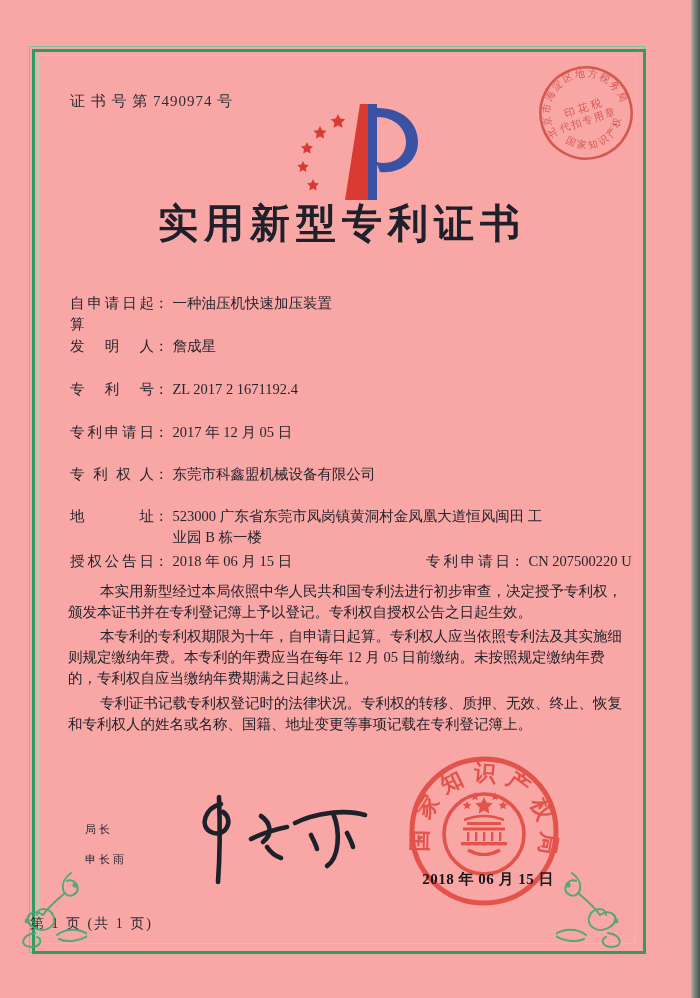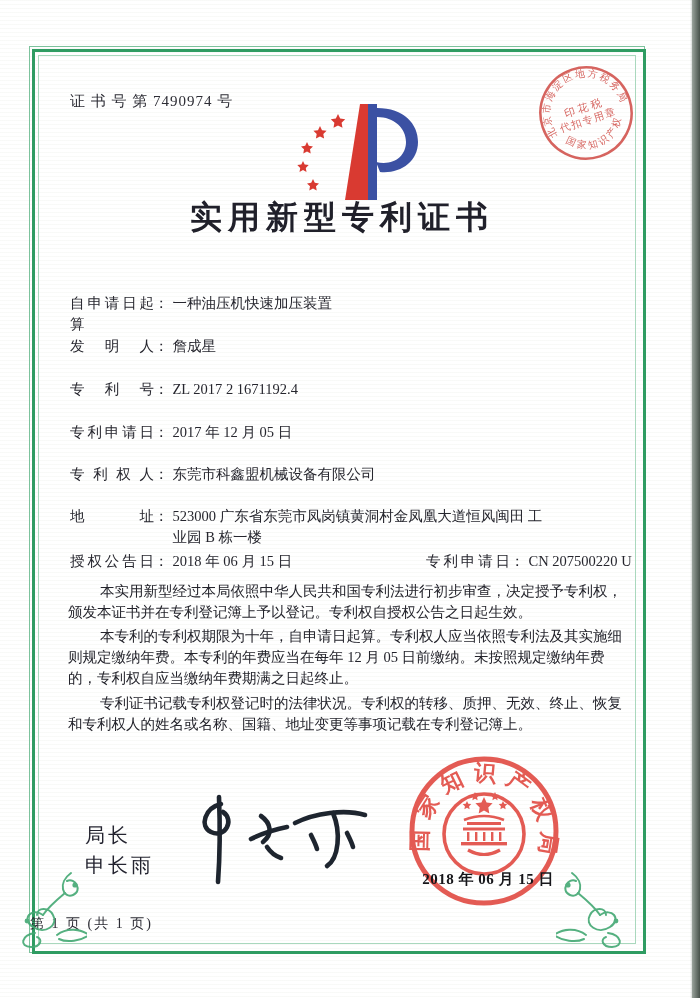--- a/index.html
+++ b/index.html
@@ -1,42 +1,42 @@
 <!DOCTYPE html>
 <html><head>
 <meta charset="utf-8">
 <style>
   html,body{margin:0;padding:0;}
   body{width:700px;height:998px;position:relative;font-family:"Liberation Serif",serif;background:#e9e9e4;overflow:hidden;}
-  .paper{position:absolute;left:0;top:0;width:693px;height:998px;background:#ffffff;}
+  .paper{position:absolute;left:0;top:0;width:693px;height:998px;background:#fca5a5;}
   .paper::before{content:"";position:absolute;inset:0;background:repeating-linear-gradient(180deg,rgba(190,200,182,0.10) 0 1px,transparent 1px 4px);pointer-events:none;}
   .scan-edge-right{position:absolute;right:0;top:0;width:8px;height:998px;background:linear-gradient(to right,#9aa39c,#47514a);}
   .scan-shadow{position:absolute;right:7px;top:0;width:3px;height:998px;background:linear-gradient(to right,transparent,rgba(90,100,92,.35));}
 
   
   .frame-a{position:absolute;left:29px;top:46px;width:614px;height:905px;border:1px solid #7cc29c;}
   .frame-b{position:absolute;left:32px;top:49px;width:608px;height:899px;border:3px solid #2f9c62;}
   .frame-c{position:absolute;left:38px;top:55px;width:596px;height:887px;border:1px solid #a9d8bd;}
 
   .certno{position:absolute;left:70px;top:92px;font-size:15px;color:#2c2c34;letter-spacing:1px;}
 
   .logo{position:absolute;left:272px;top:100px;width:156px;height:104px;}
 
-  .title{position:absolute;left:0;top:196px;width:672px;text-align:center;font-size:32px;font-weight:600;letter-spacing:6px;padding-left:6px;color:#20202a;}
+  .title{position:absolute;left:0;top:196px;width:672px;text-align:center;font-size:40px;font-weight:600;letter-spacing:6px;padding-left:6px;color:#20202a;}
 
   .frow{position:absolute;left:70px;width:566px;font-size:14.5px;color:#26262e;line-height:21px;}
   .flbl{display:inline-block;width:84px;text-align:justify;text-align-last:justify;vertical-align:top;}
   .fcolon{display:inline-block;vertical-align:top;}
   .fval{display:inline-block;vertical-align:top;margin-left:4px;}
   .fval-addr{width:372px;}
   .grant-no{position:absolute;left:356px;top:0;}
 
   .para{position:absolute;left:68px;width:564px;font-size:14.5px;line-height:21px;color:#23232b;text-indent:2.2em;margin:0;}
 
-  .signer{position:absolute;left:85px;font-size:20px;color:#242430;letter-spacing:3px;}
+  .signer{position:absolute;left:85px;font-size:11px;color:#242430;letter-spacing:3px;}
   .signature{position:absolute;left:183px;top:792px;width:192px;height:96px;}
 
   .seal{position:absolute;left:408px;top:752px;width:158px;height:158px;opacity:.9;}
   .seal-date{position:absolute;left:412px;top:870px;width:152px;text-align:center;font-size:15px;font-weight:bold;color:#16161a;letter-spacing:.5px;z-index:6;}
 
   .tax-stamp{position:absolute;left:537px;top:64px;width:98px;height:98px;opacity:.85;z-index:5;}
 
   .footer{position:absolute;left:30px;top:915px;width:612px;text-align:left;font-size:14px;color:#2b2b33;letter-spacing:2px;}
 
   .flourish{position:absolute;width:74px;height:86px;z-index:2;}

